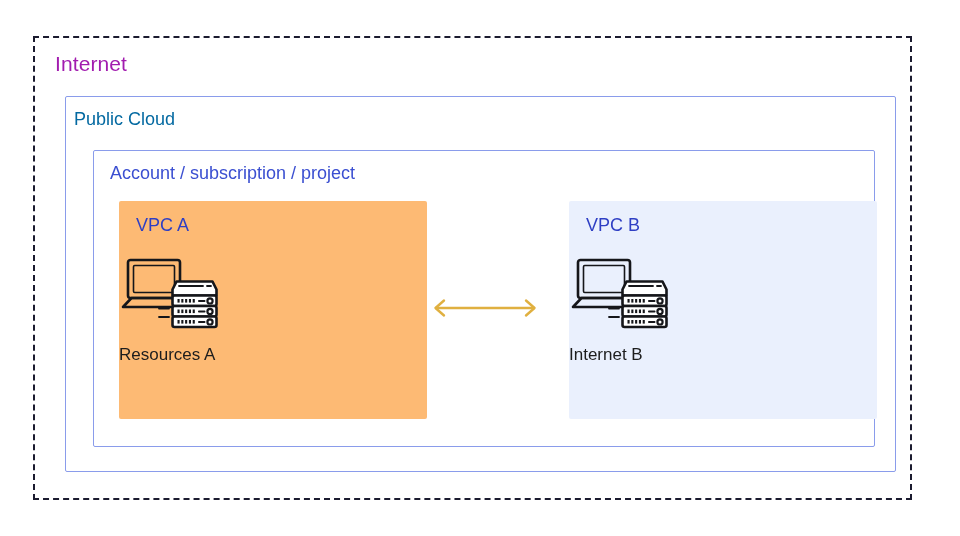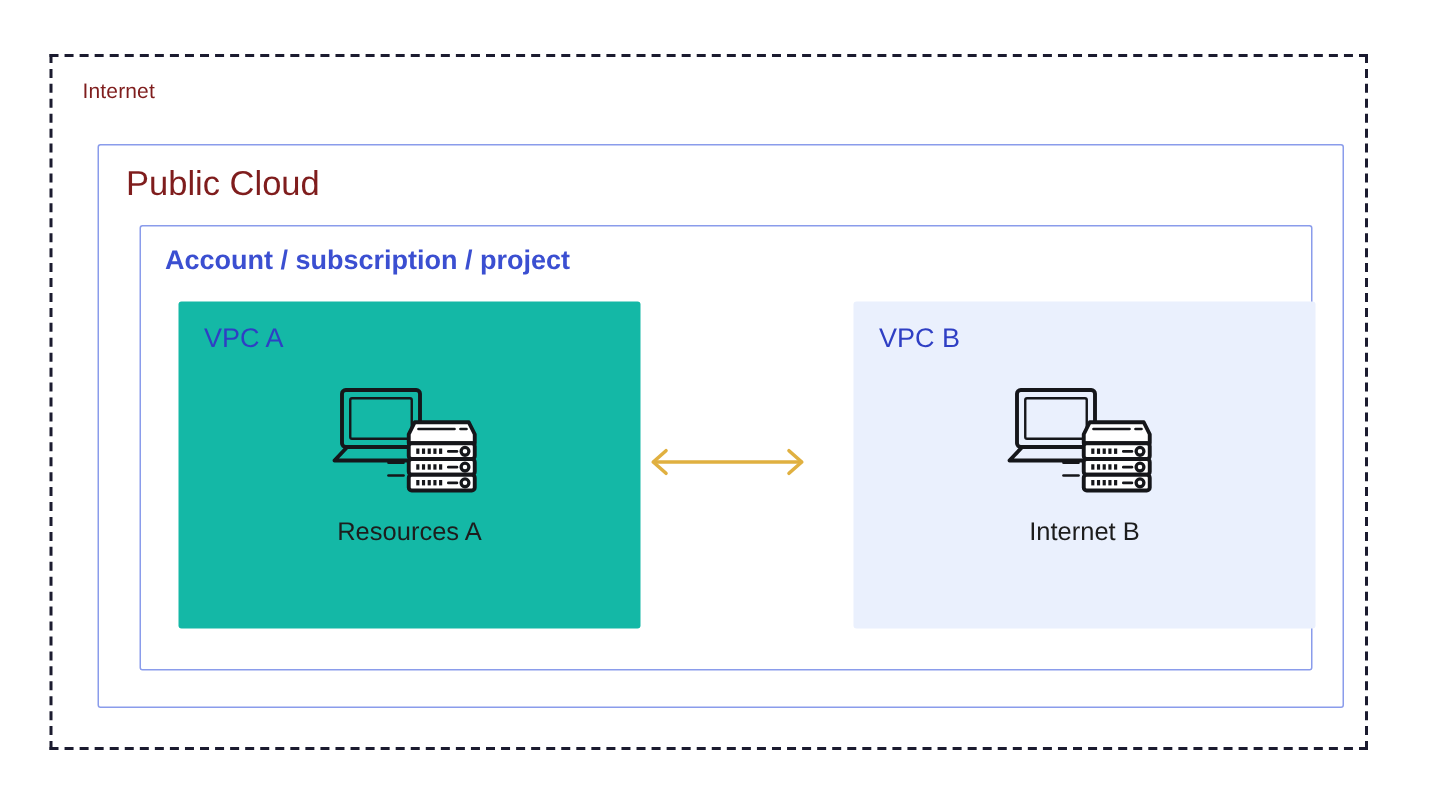--- a/index.html
+++ b/index.html
@@ -23,44 +23,44 @@
     width: 879px;
     height: 464px;
     box-sizing: border-box;
     border: 2px dashed #1b1b2f;
     background: #ffffff;
   }
   .internet-label {
     position: absolute;
     left: 20px;
     top: 14px;
-    font-size: 14px;
-    color: #7f1d1d;
+    font-size: 21px;
+    color: #a21caf;
     letter-spacing: 0.1px;
     white-space: nowrap;
   }
 
   
   .cloud-box {
     position: absolute;
     left: 30px;
     top: 58px;
     width: 831px;
     height: 376px;
     box-sizing: border-box;
     border: 1.6px solid #8a9ceb;
     background: #ffffff;
     border-radius: 2px;
   }
   .cloud-label {
     position: absolute;
-    left: 18px;
+    left: 8px;
     top: 12px;
-    font-size: 23px;
-    color: #7f1d1d;
+    font-size: 18px;
+    color: #0369a1;
     white-space: nowrap;
   }
 
   
   .account-box {
     position: absolute;
     left: 27px;
     top: 53px;
     width: 782px;
     height: 297px;
@@ -69,35 +69,34 @@
     background: #ffffff;
     border-radius: 2px;
   }
   .account-label {
     position: absolute;
     left: 16px;
     top: 12px;
     font-size: 18px;
     color: #3b4fd1;
     white-space: nowrap;
-    font-weight: bold;
   }
 
   
   .vpc {
     position: absolute;
     top: 50px;
     width: 308px;
     height: 218px;
     box-sizing: border-box;
     border-radius: 2px;
   }
   .vpc-a {
     left: 25px;
-    background: #14b8a6;
+    background: #fdba74;
     text-decoration: underline;
   }
   .vpc-b {
     left: 475px;
     background: #eaf0fd;
   }
   .vpc-label {
     position: absolute;
     left: 17px;
     top: 14px;
@@ -105,21 +104,21 @@
     color: #2f3fc4;
     white-space: nowrap;
   }
   .vpc-figure {
     position: absolute;
     left: 0;
     right: 0;
     top: 54px;
     display: flex;
     flex-direction: column;
-    align-items: center;
+    align-items: flex-start;
   }
   .vpc-icon {
     width: 108px;
     height: 76px;
     display: block;
   }
   .vpc-caption {
     margin-top: 14px;
     font-size: 17px;
     color: #1d1d1d;

